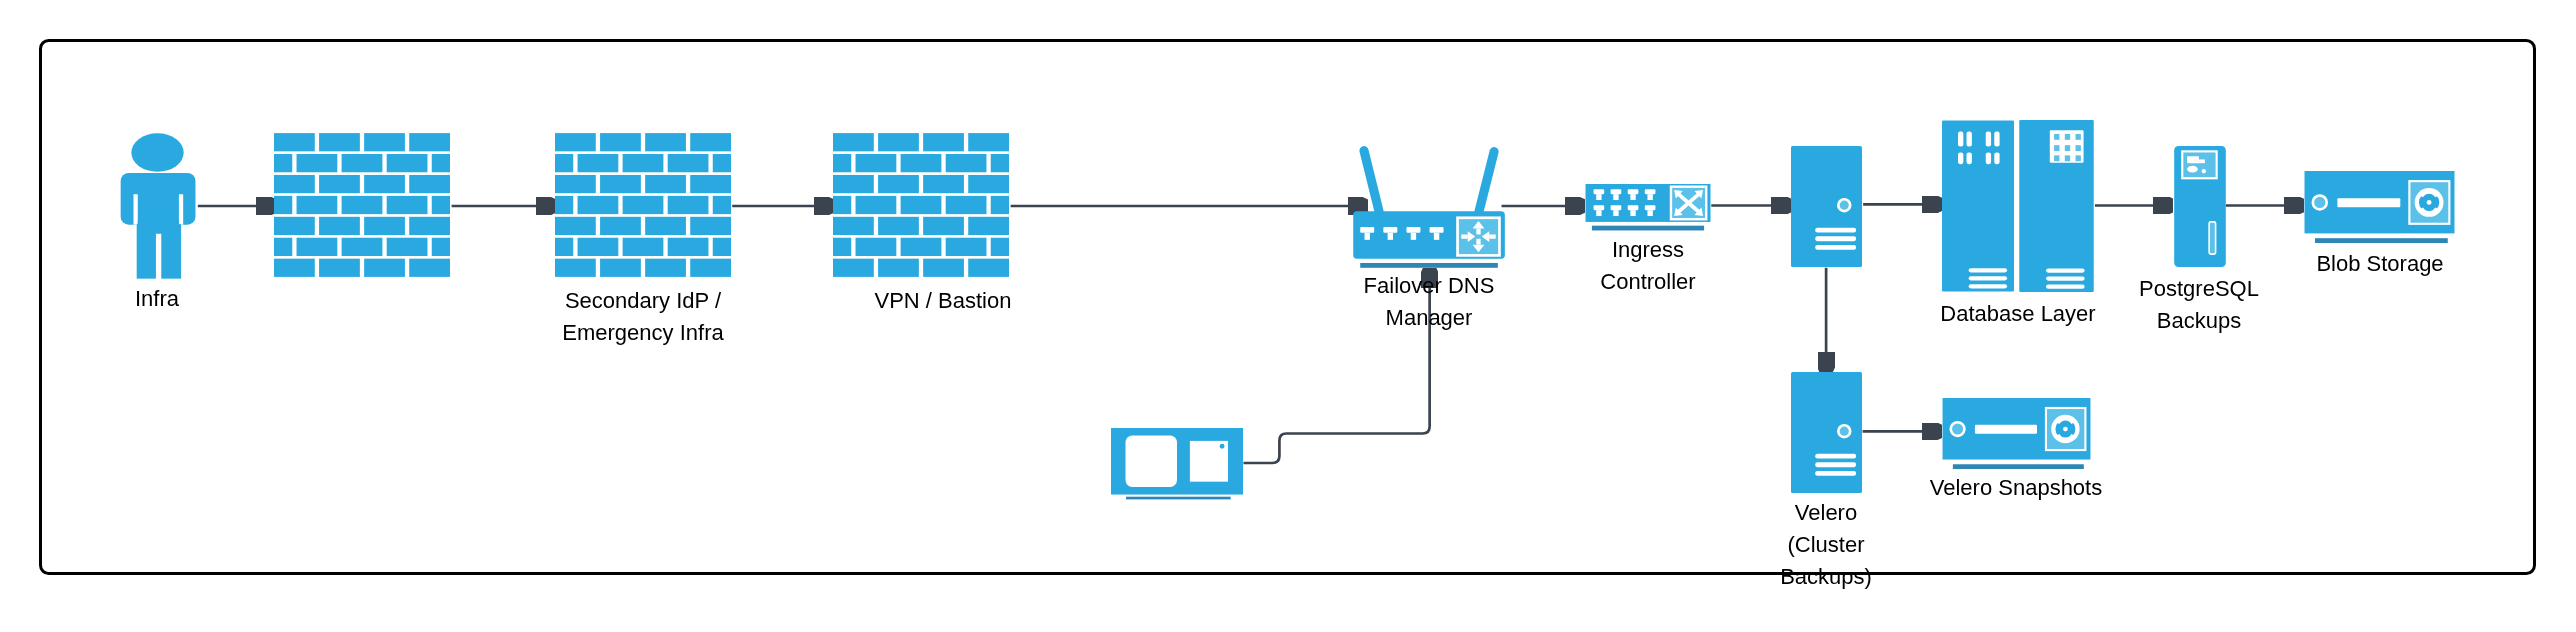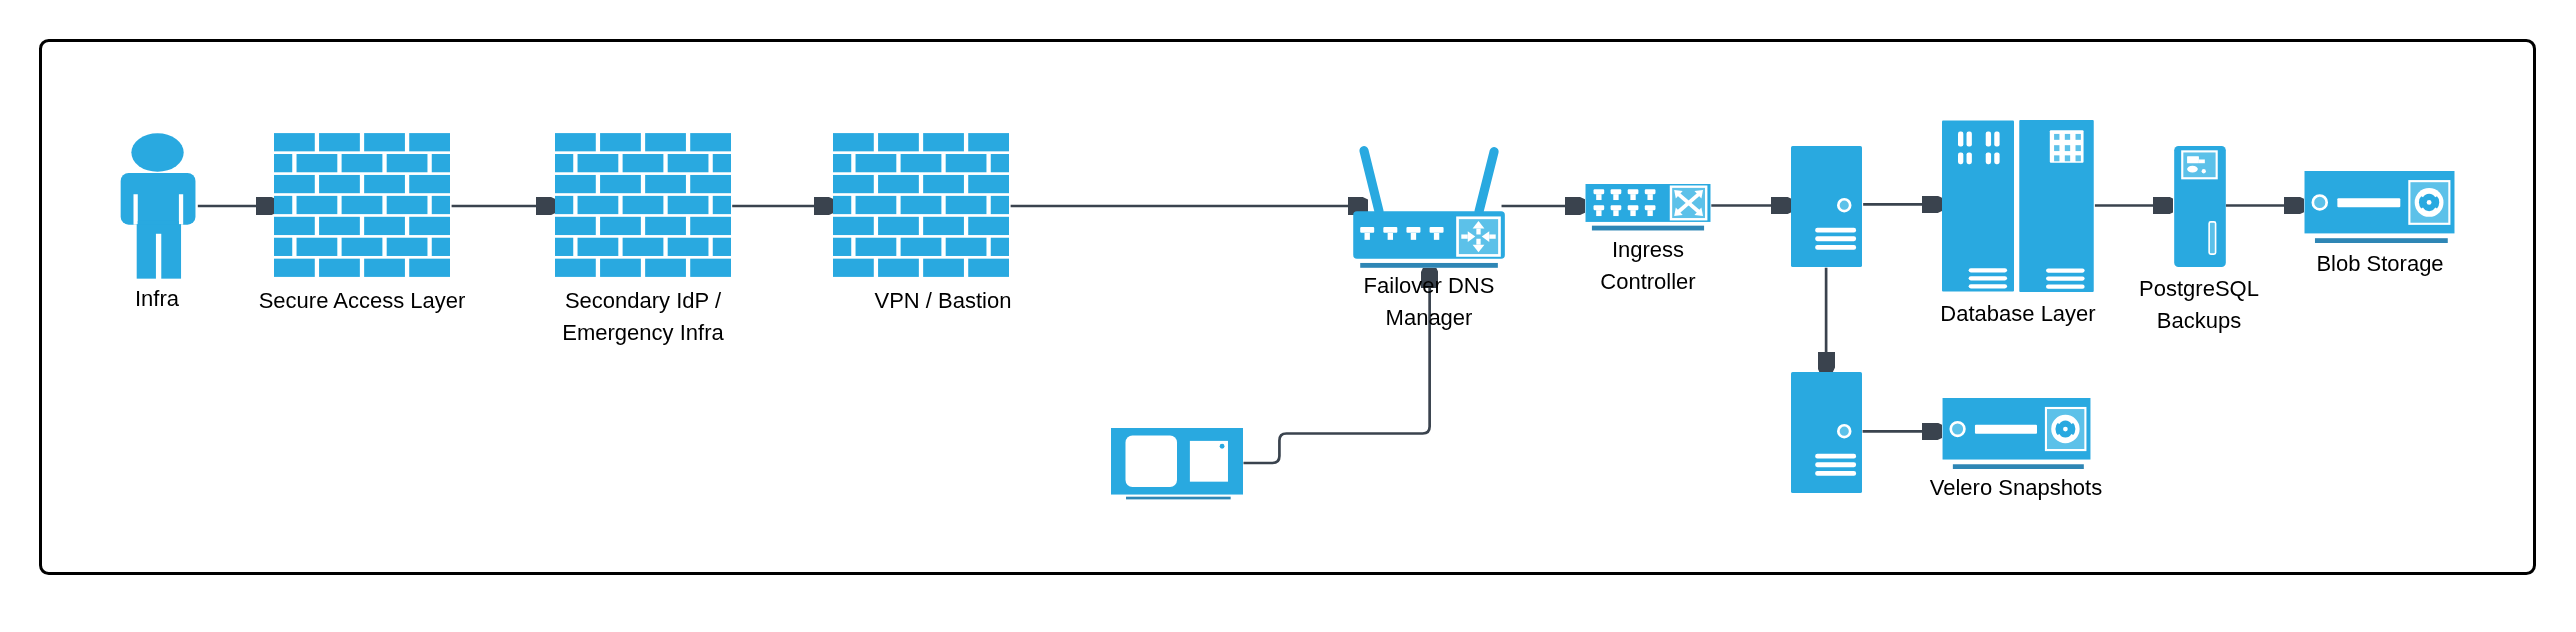--- a/index.html
+++ b/index.html
@@ -248,28 +248,30 @@
 
   <svg class="icon" style="left:1791px;top:372px" width="71" height="121" viewBox="0 0 132 225">
       <use href="#sym-server"></use>
     </svg>
 
   <svg class="icon" style="left:1942px;top:398px" width="149" height="71" viewBox="0 0 278 133">
       <use href="#sym-tape"></use>
     </svg>
 
   <div class="label" style="left:157px;top:283px">Infra</div>
-  <div class="label" style="left:362px;top:285px">Secure Access Layer</div>
   <div class="label" style="left:643px;top:285px">Secondary IdP /
 Emergency Infra</div>
   <div class="label" style="left:943px;top:285px">VPN / Bastion</div>
   <div class="label" style="left:1429px;top:270px">Failover DNS
 Manager</div>
   <div class="label" style="left:1648px;top:234px">Ingress
 Controller</div>
   <div class="label" style="left:2018px;top:298px">Database Layer</div>
   <div class="label" style="left:2199px;top:273px">PostgreSQL
 Backups</div>
   <div class="label" style="left:2380px;top:248px">Blob Storage</div>
+  <div class="label" style="left:1826px;top:497px">Velero
+(Cluster
+Backups)</div>
   <div class="label" style="left:2016px;top:472px">Velero Snapshots</div>
 
 </div>
 
 
 </body></html>

